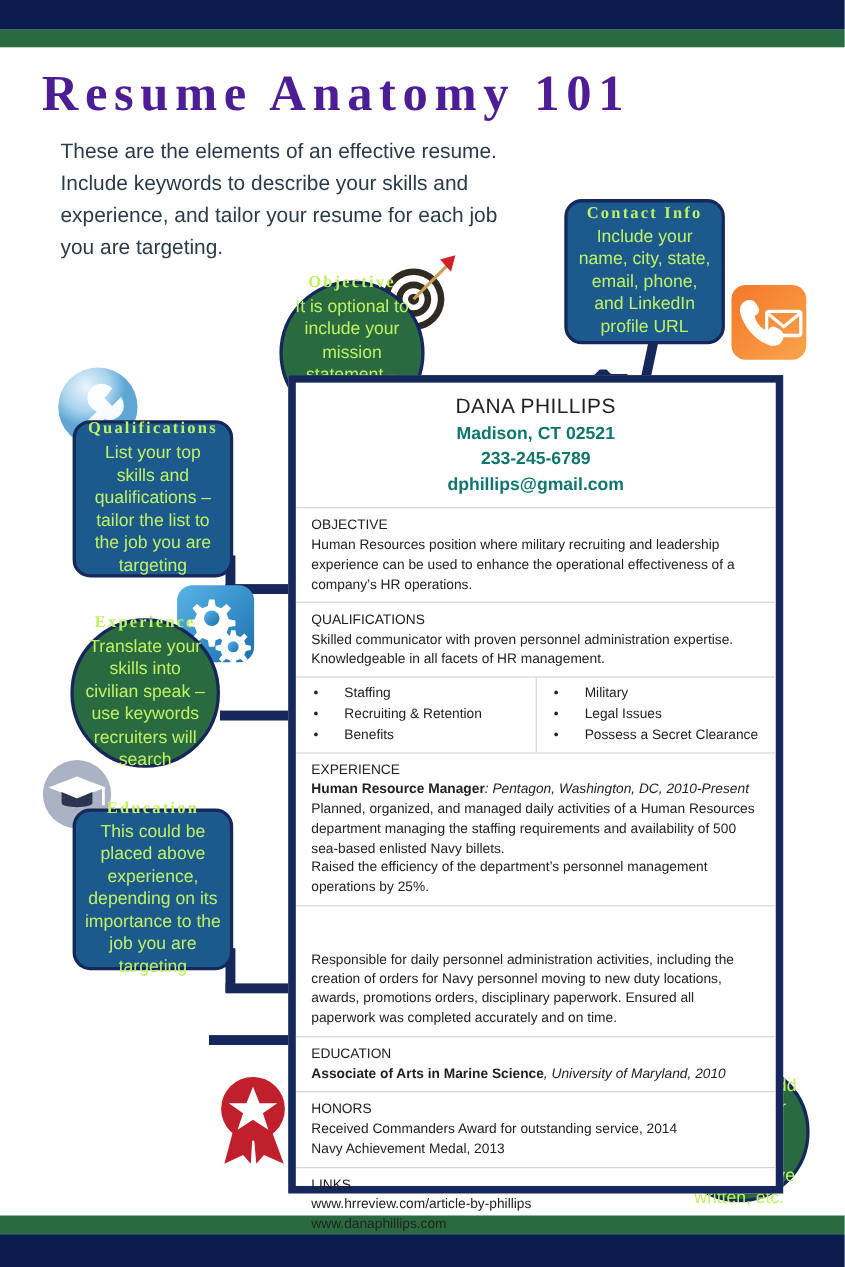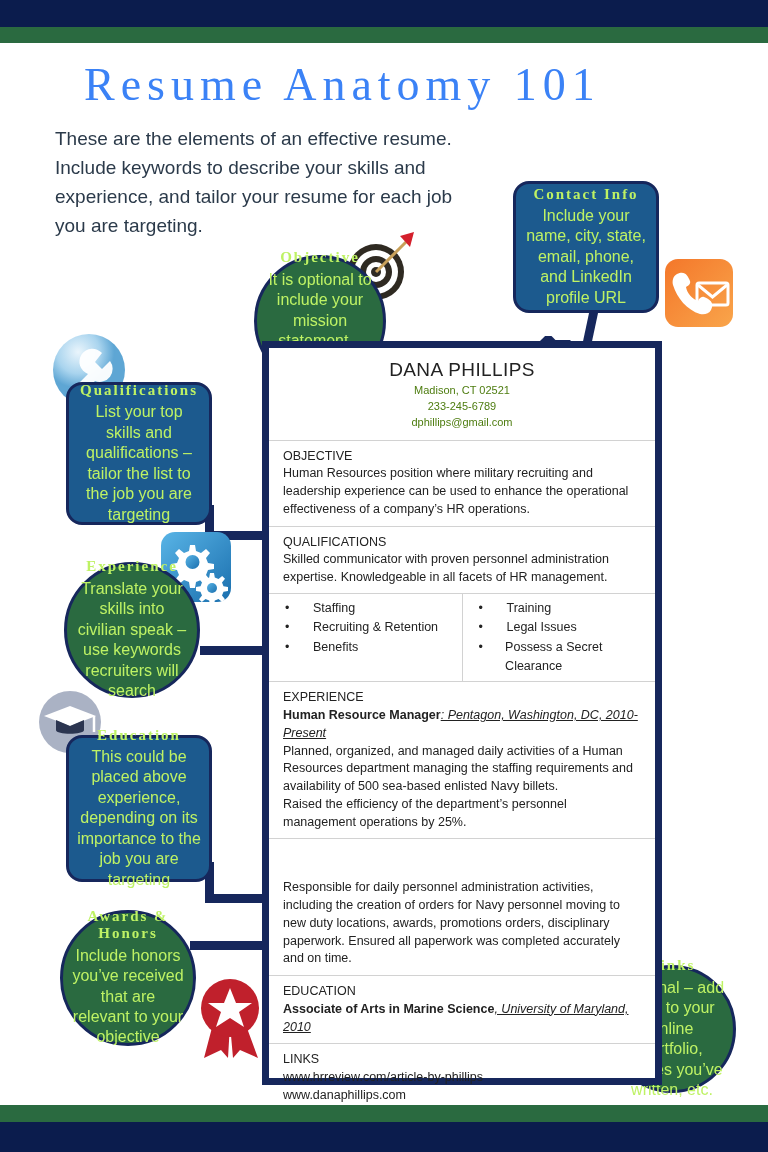--- a/index.html
+++ b/index.html
@@ -15,22 +15,22 @@
   .bar{position:absolute;left:0;width:768px;}
   .bar-navy-top{top:0;height:27px;background:#0B1C4D;}
   .bar-green-top{top:27px;height:16px;background:#2A6A40;}
   .bar-green-bot{top:1105px;height:17px;background:#2A6A40;}
   .bar-navy-bot{top:1122px;height:30px;background:#0B1C4D;}
 
   
   .title{
     position:absolute;left:38px;top:58px;
     font-family:"Liberation Serif", serif;
-    font-weight:400;font-size:46px;letter-spacing:6px;
-    color:#3b82f6;white-space:nowrap;margin-left:46px;
+    font-weight:700;font-size:46px;letter-spacing:6px;
+    color:#4c1d95;white-space:nowrap;
   }
   .intro{
     position:absolute;left:55px;top:125px;width:430px;
     font-size:19px;line-height:1.52;color:#2b3a4a;
   }
 
   
   .conn{position:absolute;background:#16275C;}
 
   
@@ -53,35 +53,35 @@
   .blue{background:#1C5A8E;}
   .green{background:#2A6A40;}
   .round{border-radius:50%;}
   .rounded{border-radius:16px;}
 
   
   .icon-wrap{position:absolute;}
 
   
   .doc{
-    position:absolute;left:262px;top:341px;width:400px;height:744px;
+    position:absolute;left:262px;top:341px;width:450px;height:744px;
     border:7px solid #16275C;background:#ffffff;box-sizing:border-box;
   }
   .doc-inner{position:absolute;left:0;top:0;right:0;bottom:0;background:#fff;}
   .sec{border-bottom:1px solid #d2d2d2;padding:6px 14px 7px 14px;}
   .sec:last-child{border-bottom:none;}
   .r-head{
     text-align:center;padding:10px 14px 9px 14px;border-bottom:1px solid #d2d2d2;
   }
   .r-name{font-size:19px;color:#222;letter-spacing:.4px;line-height:1.3;}
-  .r-line{font-size:11px;color:#4d7c0f;line-height:1.45;}
+  .r-line{font-size:16px;color:#0f766e;line-height:1.45;font-weight:bold;}
   .s-label{font-size:12.5px;color:#222;line-height:1.5;}
   .s-text{font-size:12.5px;color:#222;line-height:1.42;}
   .s-text b{font-weight:700;}
-  .s-text i{font-style:italic;text-decoration:underline;}
+  .s-text i{font-style:italic;}
   .cols{display:flex;}
   .col{flex:1;padding:5px 0 5px 0;}
   .col.left{border-right:1px solid #d2d2d2;}
   .bul{font-size:12.5px;color:#222;line-height:1.55;display:flex;padding-left:16px;}
   .bul .dot{width:28px;}
 </style>
 </head>
 <body>
 
 <div class="page">
@@ -230,24 +230,20 @@
   <div class="bubble green round" style="left:64px;top:562px;width:136px;height:136px;">
     <div class="b-title">Experience</div>
     <div class="b-body">Translate your skills into civilian speak – use keywords recruiters will search</div>
   </div>
 
   <div class="bubble blue rounded" style="left:66px;top:735px;width:146px;height:147px;">
     <div class="b-title">Education</div>
     <div class="b-body">This could be placed above experience, depending on its importance to the job you are targeting</div>
   </div>
 
-  <div class="bubble green round" style="left:60px;top:910px;width:136px;height:136px;">
-    <div class="b-title">Awards &amp; Honors</div>
-    <div class="b-body">Include honors you’ve received that are relevant to your objective</div>
-  </div>
 
   <div class="bubble green round" style="left:608px;top:965px;width:128px;height:128px;">
     <div class="b-title">Links</div>
     <div class="b-body">Optional – add links to your online portfolio, articles you’ve written, etc.</div>
   </div>
 
   <div class="doc">
     <div class="doc-inner">
 
       <div class="r-head">
@@ -278,21 +274,21 @@
                 <span>Recruiting &amp; Retention</span>
               </div>
             <div class="bul">
                 <span class="dot">•</span>
                 <span>Benefits</span>
               </div>
           </div>
           <div class="col">
             <div class="bul">
                 <span class="dot">•</span>
-                <span>Training</span>
+                <span>Military</span>
               </div>
             <div class="bul">
                 <span class="dot">•</span>
                 <span>Legal Issues</span>
               </div>
             <div class="bul">
                 <span class="dot">•</span>
                 <span>Possess a Secret Clearance</span>
               </div>
           </div>
@@ -312,20 +308,25 @@
         <div class="s-text" style="white-space:pre-line;margin-top:34px;">Responsible for daily personnel administration activities, including the creation of orders for Navy personnel moving to new duty locations, awards, promotions orders, disciplinary paperwork. Ensured all paperwork was completed accurately and on time.</div>
       </div>
 
       <div class="sec">
         <div class="s-label">EDUCATION</div>
         <div class="s-text">
           <b>Associate of Arts in Marine Science</b><i>, University of Maryland, 2010</i>
         </div>
       </div>
 
+      <div class="sec">
+        <div class="s-label">HONORS</div>
+        <div class="s-text">Received Commanders Award for outstanding service, 2014</div>
+        <div class="s-text">Navy Achievement Medal, 2013</div>
+      </div>
 
       <div class="sec">
         <div class="s-label">LINKS</div>
         <div class="s-text">www.hrreview.com/article-by-phillips</div>
         <div class="s-text">www.danaphillips.com</div>
       </div>
 
     </div>
   </div>
 

